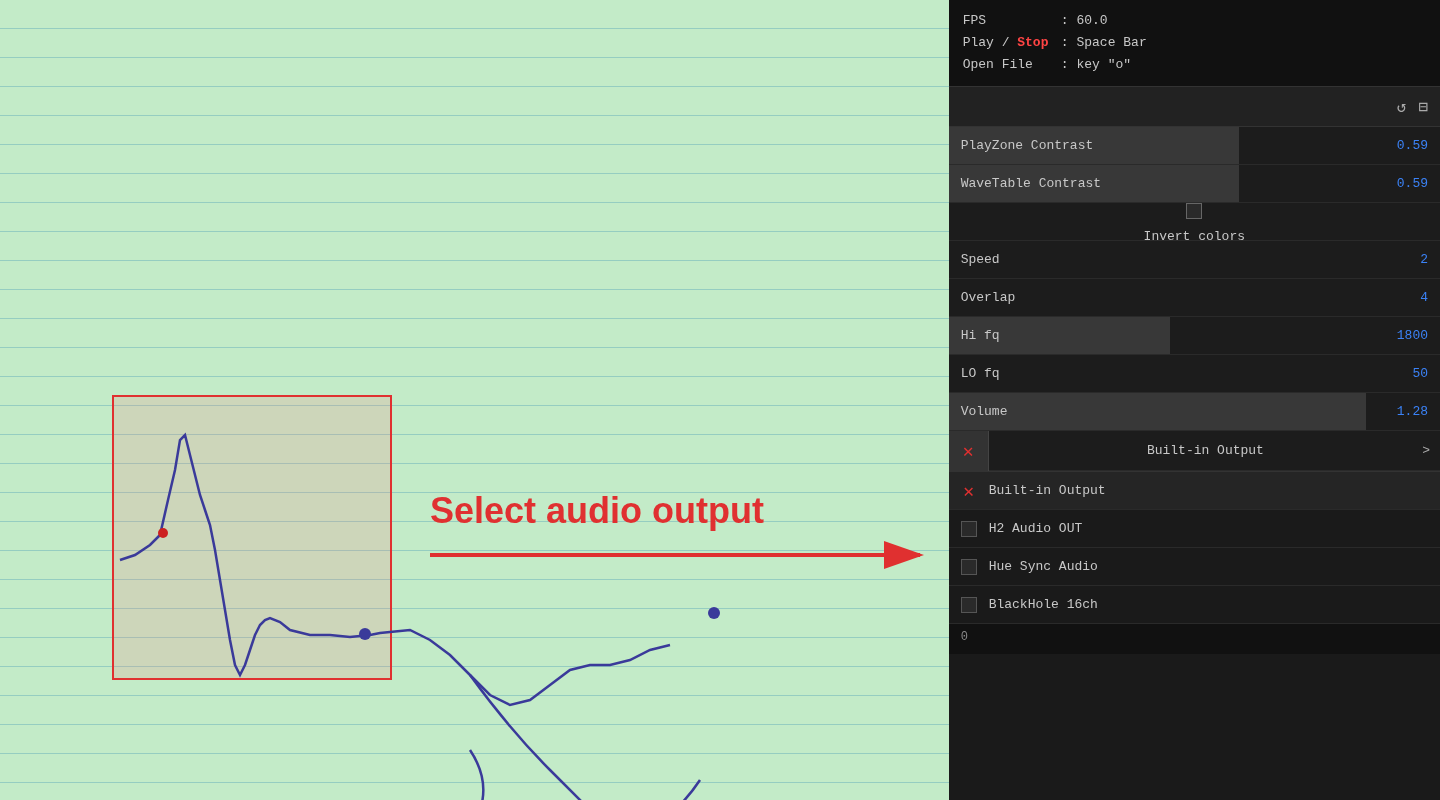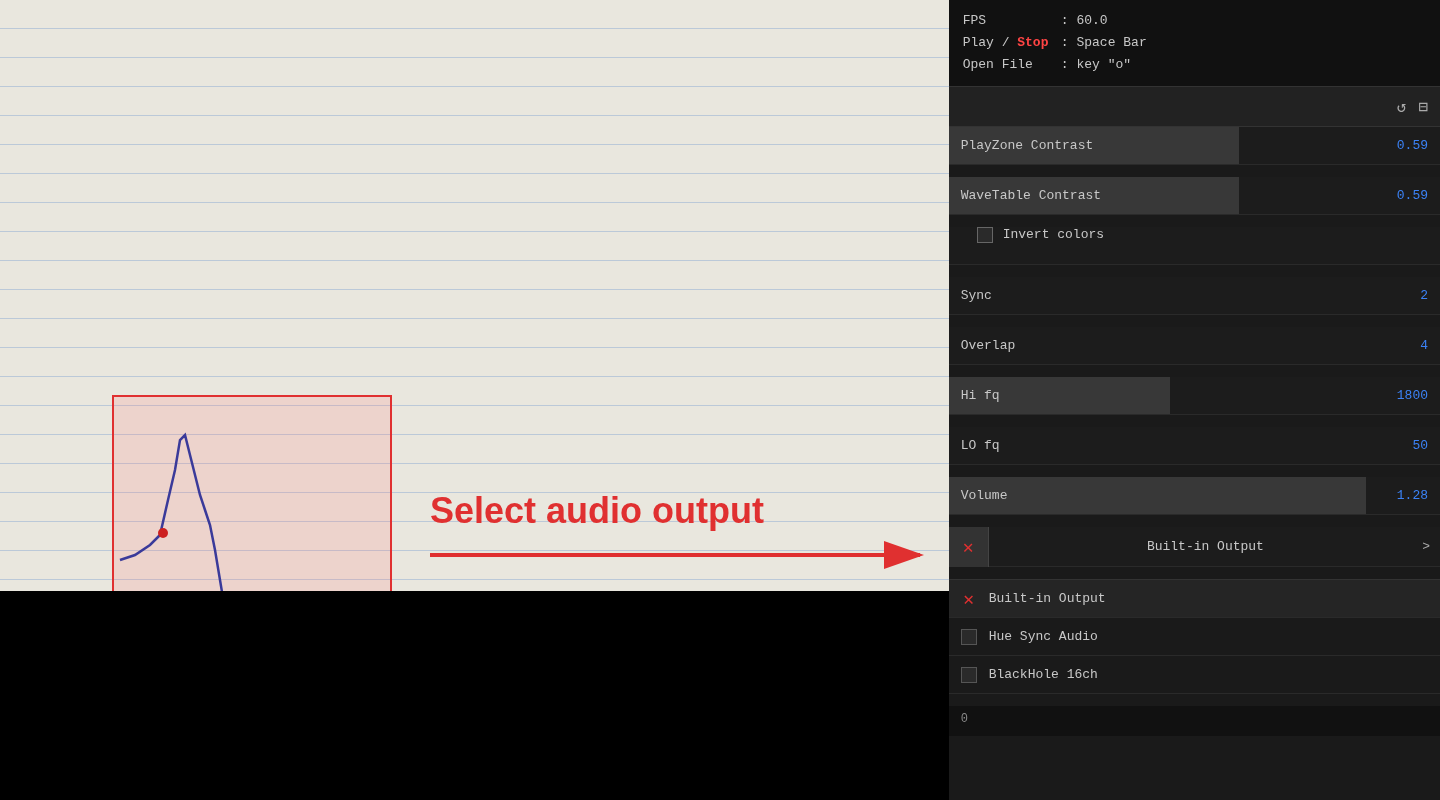--- a/index.html
+++ b/index.html
@@ -8,24 +8,24 @@
       height: 800px;
       overflow: hidden;
       background: #000;
       font-family: 'Courier New', Courier, monospace;
       display: flex;
     }
 
     
     #left-panel {
       width: 975px;
-      height: 591px;
+      height: 800px;
       position: relative;
       overflow: hidden;
-      background: #e5e5e5;
+      background: #86efac;
     }
 
     
     .notebook-bg {
       position: absolute;
       inset: 0;
       background-color: #ede9db;
       background-image: repeating-linear-gradient(
         transparent,
         transparent 28px,
@@ -130,21 +130,20 @@
       color: #aaa;
       font-size: 16px;
       cursor: pointer;
     }
 
     
     .controls-section {
       flex: 1;
       display: flex;
       flex-direction: column;
-      gap: 12px;
     }
 
     .control-row {
       display: flex;
       align-items: center;
       justify-content: space-between;
       padding: 0 12px;
       height: 38px;
       border-bottom: 1px solid #2a2a2a;
       background: #1c1c1c;
@@ -180,26 +179,27 @@
 
     .slider-row .control-label,
     .slider-row .control-value {
       position: relative;
       z-index: 1;
     }
 
     
     .invert-row {
       display: flex;
-      align-items: flex-start;
-      padding: 0 28px;
+      align-items: center;
+      padding: 0 17px;
       height: 38px;
       border-bottom: 1px solid #2a2a2a;
       background: #1c1c1c;
       gap: 10px;
+      flex-direction: column;
     }
 
     .checkbox-box {
       width: 16px;
       height: 16px;
       background: #2a2a2a;
       border: 1px solid #666;
       display: inline-block;
       flex-shrink: 0;
     }
@@ -418,21 +418,21 @@
       <span class="control-label">WaveTable Contrast</span>
       <span class="control-value">0.59</span>
     </div>
 
     <div class="invert-row">
       <div class="checkbox-box"></div>
       <span class="control-label">Invert colors</span>
     </div>
 
     <div class="control-row">
-      <span class="control-label">Sync</span>
+      <span class="control-label">Speed</span>
       <span class="control-value">2</span>
     </div>
 
     <div class="control-row">
       <span class="control-label">Overlap</span>
       <span class="control-value">4</span>
     </div>
 
     <div class="slider-row">
       <div class="slider-bg" style="width: 45%;"></div>
@@ -459,20 +459,26 @@
 
     <div class="dropdown-section">
 
       <div class="dropdown-item selected">
         <div class="dropdown-checkbox">
           <span class="x-check">✕</span>
         </div>
         <span class="dropdown-item-label">Built-in Output</span>
       </div>
 
+      <div class="dropdown-item">
+        <div class="dropdown-checkbox">
+          <span style="width:16px;height:16px;display:inline-block;background:#2a2a2a;border:1px solid #555;"></span>
+        </div>
+        <span class="dropdown-item-label">H2 Audio OUT</span>
+      </div>
 
       <div class="dropdown-item">
         <div class="dropdown-checkbox">
           <span style="width:16px;height:16px;display:inline-block;background:#2a2a2a;border:1px solid #555;"></span>
         </div>
         <span class="dropdown-item-label">Hue Sync Audio</span>
       </div>
 
       <div class="dropdown-item">
         <div class="dropdown-checkbox">

